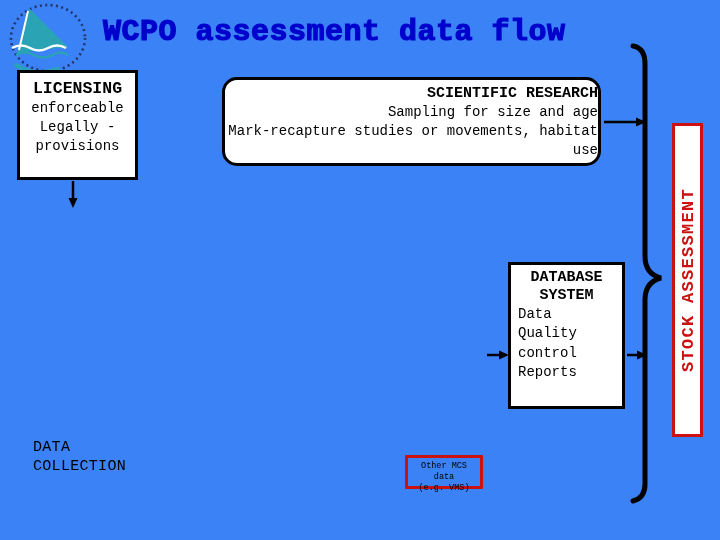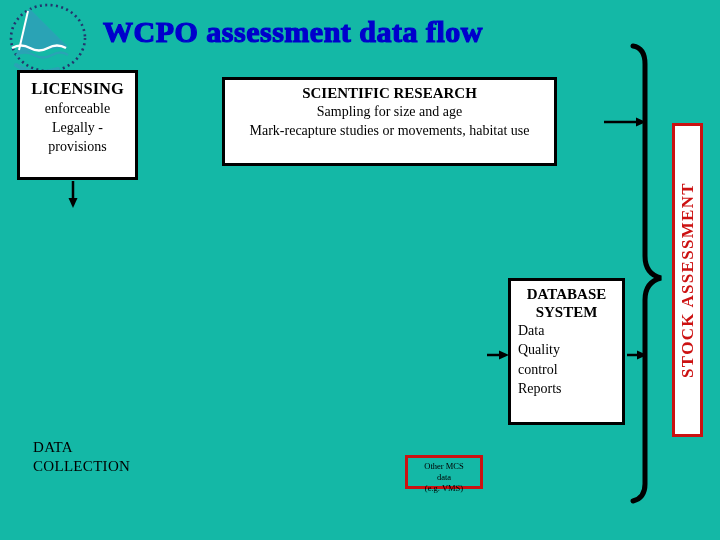--- a/index.html
+++ b/index.html
@@ -1,34 +1,34 @@
 <!DOCTYPE html>
 <html><head>
 <meta charset="utf-8">
 <style>
   html,body{margin:0;padding:0;background:#fff;}
   .slide{
-    position:relative;width:720px;height:540px;background:#14b8a6;
-    font-family:Liberation Serif, serif;overflow:hidden;color:#000;
+    position:relative;width:720px;height:540px;background:#3b82f6;
+    font-family:Liberation Mono, monospace;overflow:hidden;color:#000;
   }
   .overlay{position:absolute;left:0;top:0;width:720px;height:540px;pointer-events:none;}
   .logo{position:absolute;left:4px;top:2px;}
   .title{
     position:absolute;left:103px;top:15px;width:540px;
     font-size:30px;font-weight:700;letter-spacing:.5px;color:#0000CC;
     -webkit-text-stroke:1.2px #0000CC;white-space:nowrap;
   }
   .box{position:absolute;box-sizing:border-box;border:3px solid #000;background:#fff;}
   .licensing{left:17px;top:70px;width:121px;height:110px;border-width:3.5px;text-align:center;}
   .licensing .hdr{font-size:16.5px;font-weight:700;line-height:21px;padding-top:5px;}
   .licensing .ln{font-size:14px;line-height:19.2px;}
-  .scientific{left:222px;top:77px;width:335px;height:89px;text-align:center;}
+  .scientific{left:222px;top:77px;width:379px;height:89px;text-align:right;border-radius:15px;}
   .scientific .hdr{font-size:15px;font-weight:700;line-height:19px;padding-top:4px;}
   .scientific .ln{font-size:14px;line-height:18.8px;}
-  .database{left:508px;top:278px;width:117px;height:147px;}
+  .database{left:508px;top:262px;width:117px;height:147px;}
   .database .hdr{font-size:15px;font-weight:700;line-height:18px;text-align:center;padding-top:4px;width:100px;margin:0 auto;}
   .database .ln{font-size:14px;line-height:19.4px;padding-left:7px;text-align:left;}
   .stock{
     position:absolute;left:672px;top:123px;width:31px;height:314px;
     box-sizing:border-box;border:3px solid #CC1111;background:#fff;
   }
   .stock span{
     position:absolute;left:50%;top:50%;
     transform:translate(-50%,-50%) rotate(-90deg);
     white-space:nowrap;color:#CC1111;font-weight:700;font-size:17px;letter-spacing:1.3px;

